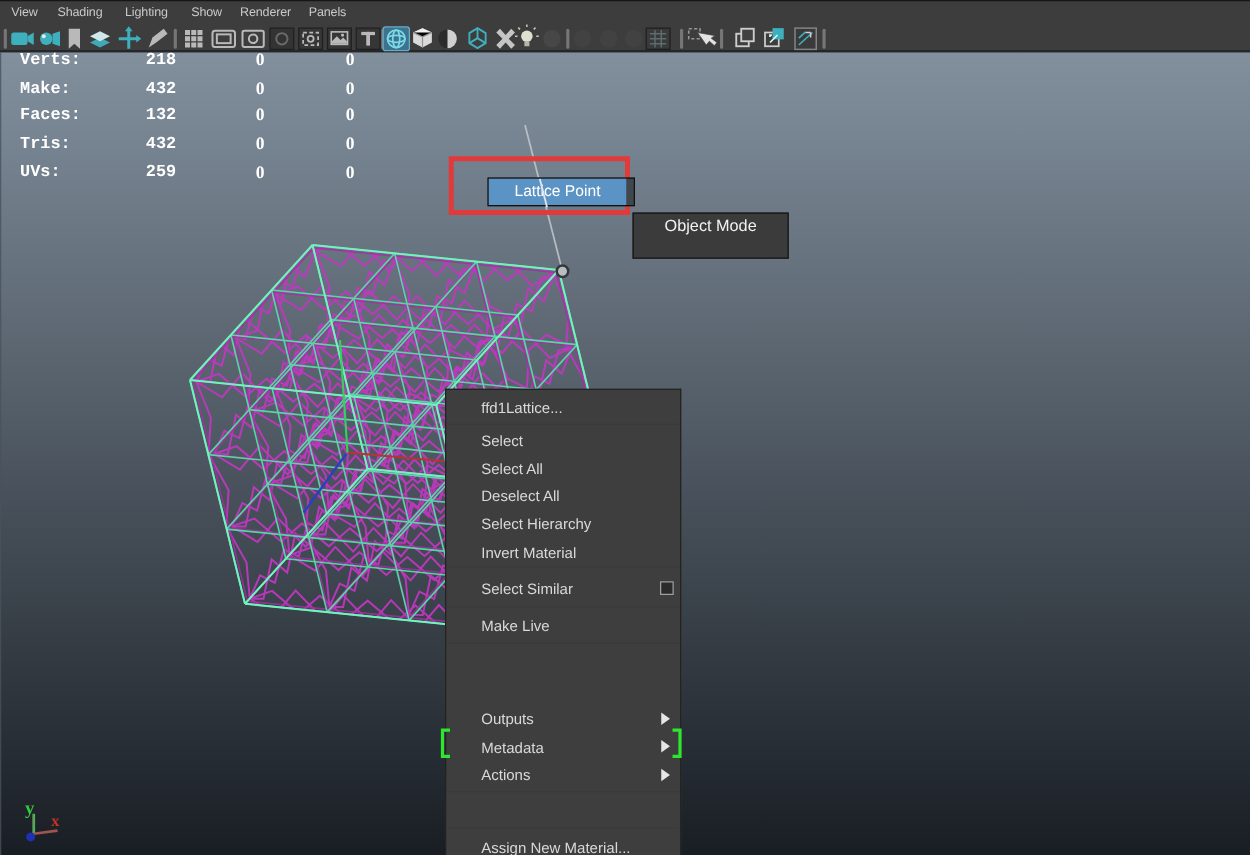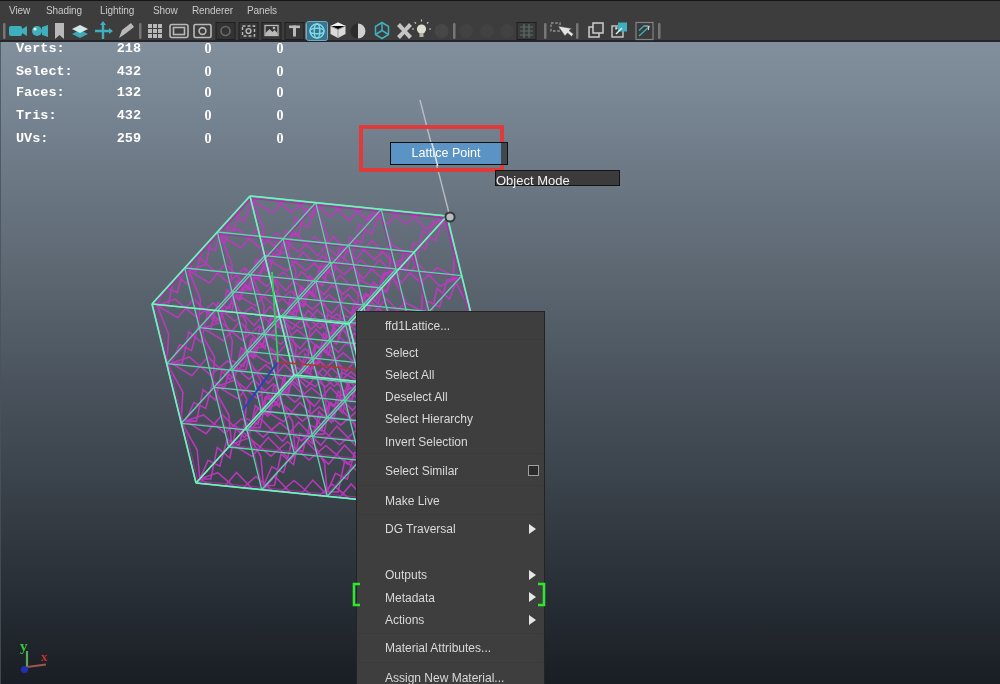--- a/index.html
+++ b/index.html
@@ -21,23 +21,23 @@
 .hv { position:absolute; left:90px; width:51px; text-align:right; }
 .h0a { position:absolute; left:200px; width:16px; text-align:center; font-family:"Liberation Serif",serif; font-size:14px; }
 .h0b { position:absolute; left:272px; width:16px; text-align:center; font-family:"Liberation Serif",serif; font-size:14px; }
 #redrect { position:absolute; left:359px; top:83px; width:145px; height:47px;
   border:4.5px solid #e03a3a; }
 #lpbtn { position:absolute; left:390px; top:100px; width:118px; height:23px;
   background:#40474d; border:1px solid #101010; }
 #lpbtn .fill { position:absolute; left:0; top:0; width:110px; height:21px;
   background:#5b93c4; color:#fff; font-size:12.5px; text-align:center;
   line-height:21px; }
-#objmode { position:absolute; left:495px; top:128px; width:125px; height:16px;
+#objmode { position:absolute; left:506px; top:128px; width:125px; height:37px;
   background:#3b3b3b; border:1.5px solid #141414; color:#f2f2f2;
-  font-size:13px; line-height:20px; }
+  font-size:13px; text-align:center; line-height:20px; }
 #ctxmenu { position:absolute; left:356px; top:269px; width:189px; height:417px;
   background:#3e3e3e; border:1px solid #232323; border-bottom:none; }
 .mi { position:absolute; left:0; width:100%; height:22px; line-height:22px;
   color:#d9d9d9; font-size:12px; }
 .mt { position:absolute; left:28px; white-space:nowrap; }
 .msep { position:absolute; left:1px; right:1px; height:1px; background:#2c2c2c;
   border-bottom:1px solid rgba(255,255,255,0.07); }
 .chk { position:absolute; left:171px; top:5.5px; width:11px; height:11px;
   border:1px solid #9f9f9f; background:#2b2b2b; }
 .arr { position:absolute; left:172px; top:5.5px; width:0; height:0;
@@ -392,21 +392,21 @@
         <text x="41" y="661" fill="#cb2f2a" font-size="13" font-weight="bold" font-family="Liberation Serif,serif">x</text>
       </g>
     </svg>
     <div class="hrow" style="top:-0.9px">
         <span class="hl">Verts:</span>
         <span class="hv">218</span>
         <span class="h0a">0</span>
         <span class="h0b">0</span>
       </div>
       <div class="hrow" style="top:21.6px">
-        <span class="hl">Select:</span>
+        <span class="hl">Make:</span>
         <span class="hv">432</span>
         <span class="h0a">0</span>
         <span class="h0b">0</span>
       </div>
       <div class="hrow" style="top:43.4px">
         <span class="hl">Faces:</span>
         <span class="hv">132</span>
         <span class="h0a">0</span>
         <span class="h0b">0</span>
       </div>
@@ -440,47 +440,40 @@
         <div class="mi" style="top:51.9px">
           <span class="mt">Select All</span>
         </div>
         <div class="mi" style="top:74.0px">
           <span class="mt">Deselect All</span>
         </div>
         <div class="mi" style="top:96.1px">
           <span class="mt">Select Hierarchy</span>
         </div>
         <div class="mi" style="top:118.5px">
-          <span class="mt">Invert Selection</span>
+          <span class="mt">Invert Material</span>
         </div>
         <div class="mi" style="top:147.7px">
           <span class="mt">Select Similar</span>
           <span class="chk"></span>
         </div>
         <div class="mi" style="top:177.8px">
           <span class="mt">Make Live</span>
         </div>
-        <div class="mi" style="top:206.3px">
-          <span class="mt">DG Traversal</span>
-          <span class="arr"></span>
-        </div>
         <div class="mi" style="top:252.1px">
           <span class="mt">Outputs</span>
           <span class="arr"></span>
         </div>
         <div class="mi" style="top:274.7px">
           <span class="mt">Metadata</span>
           <span class="arr"></span>
         </div>
         <div class="mi" style="top:297.3px">
           <span class="mt">Actions</span>
           <span class="arr"></span>
-        </div>
-        <div class="mi" style="top:325.3px">
-          <span class="mt">Material Attributes...</span>
         </div>
         <div class="mi" style="top:354.6px">
           <span class="mt">Assign New Material...</span>
         </div>
         <div class="msep" style="top:26.5px"></div>
         <div class="msep" style="top:141.0px"></div>
         <div class="msep" style="top:173.0px"></div>
         <div class="msep" style="top:201.5px"></div>
         <div class="msep" style="top:320.5px"></div>
         <div class="msep" style="top:349.8px"></div>

